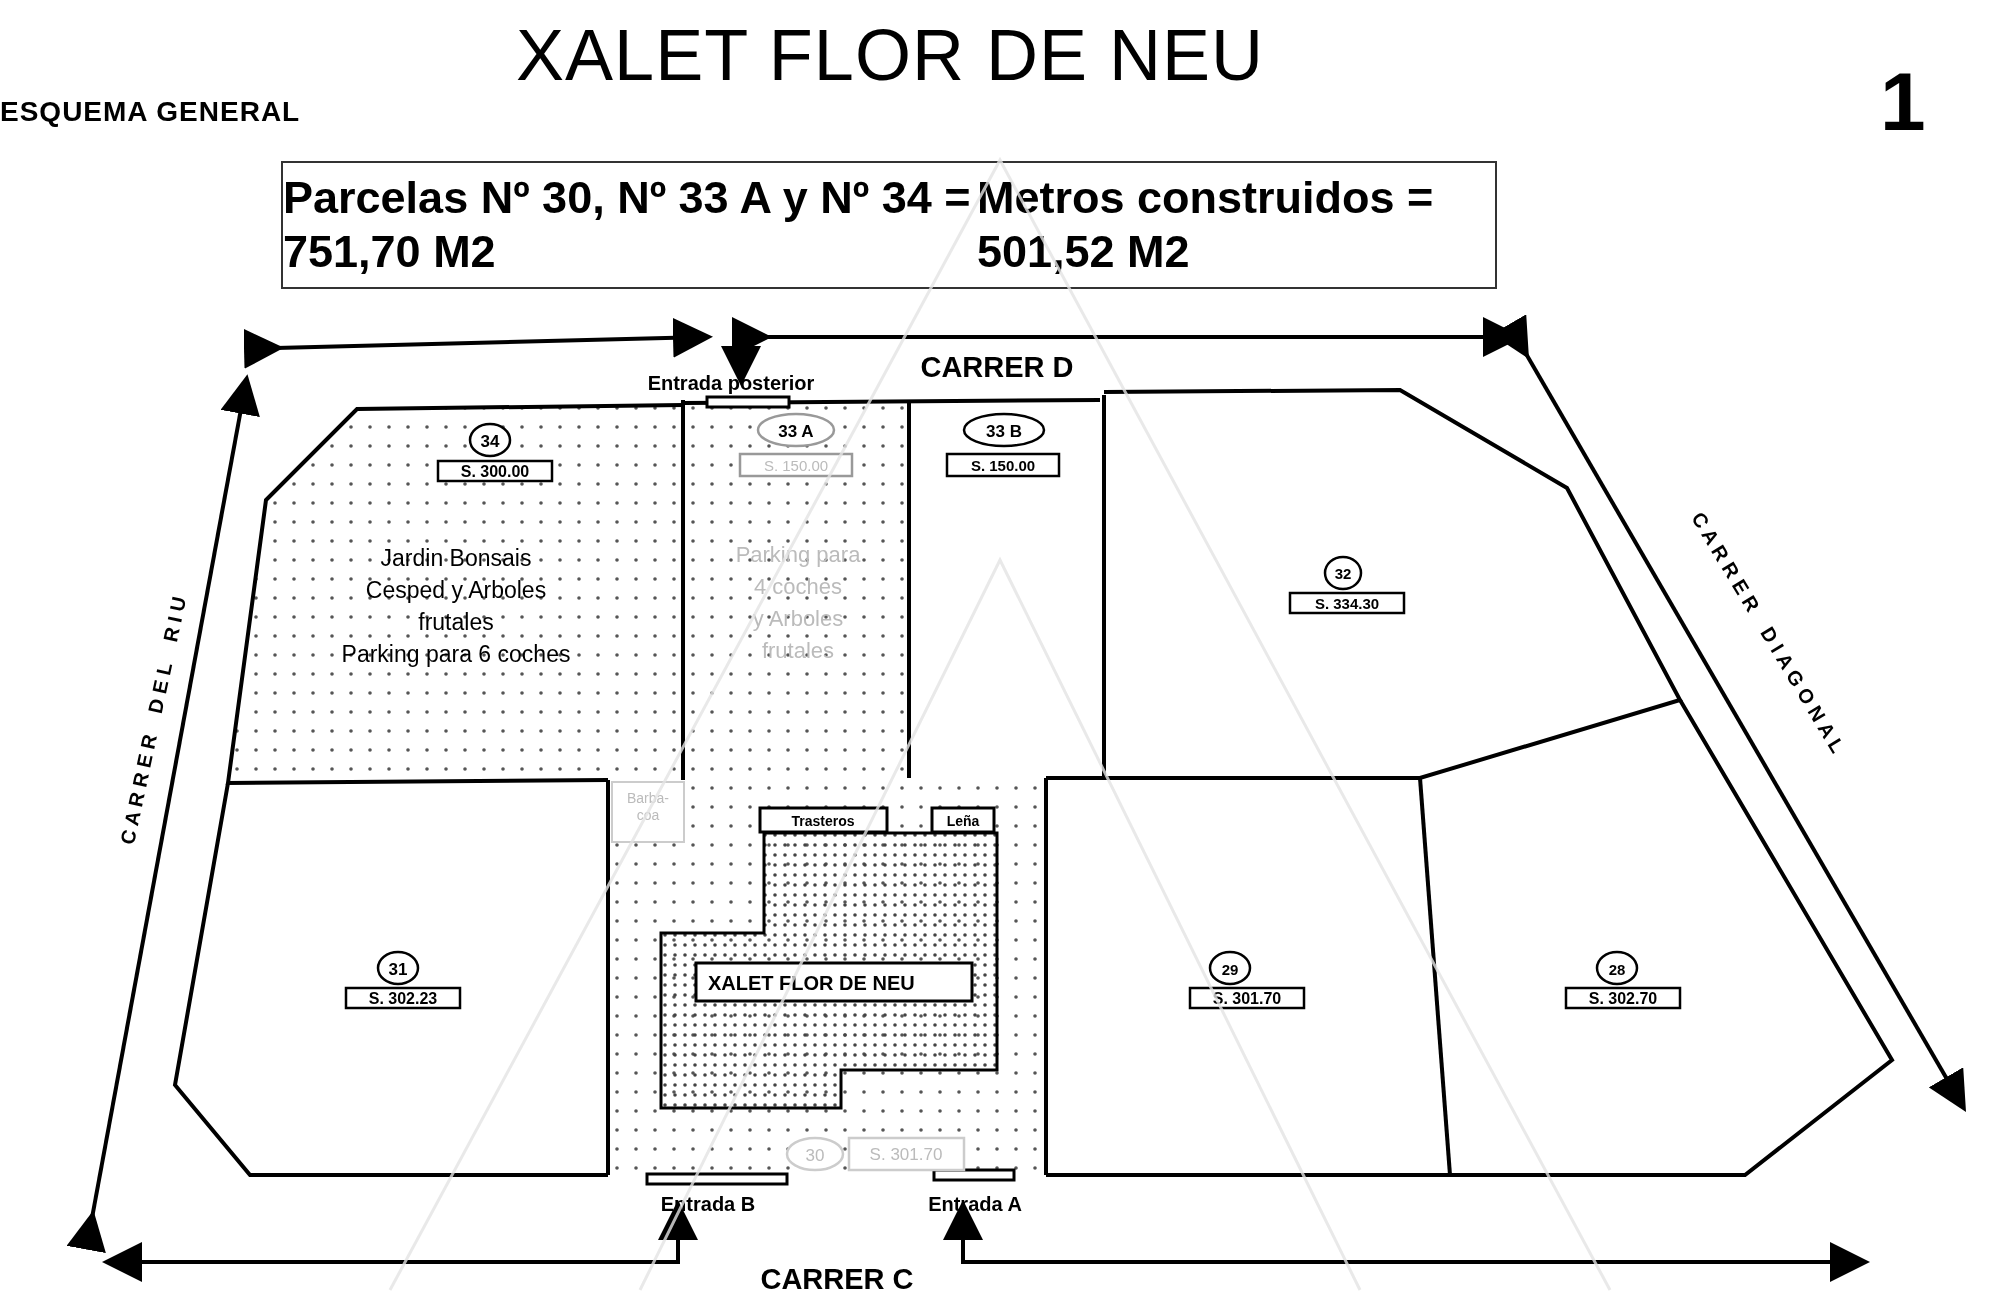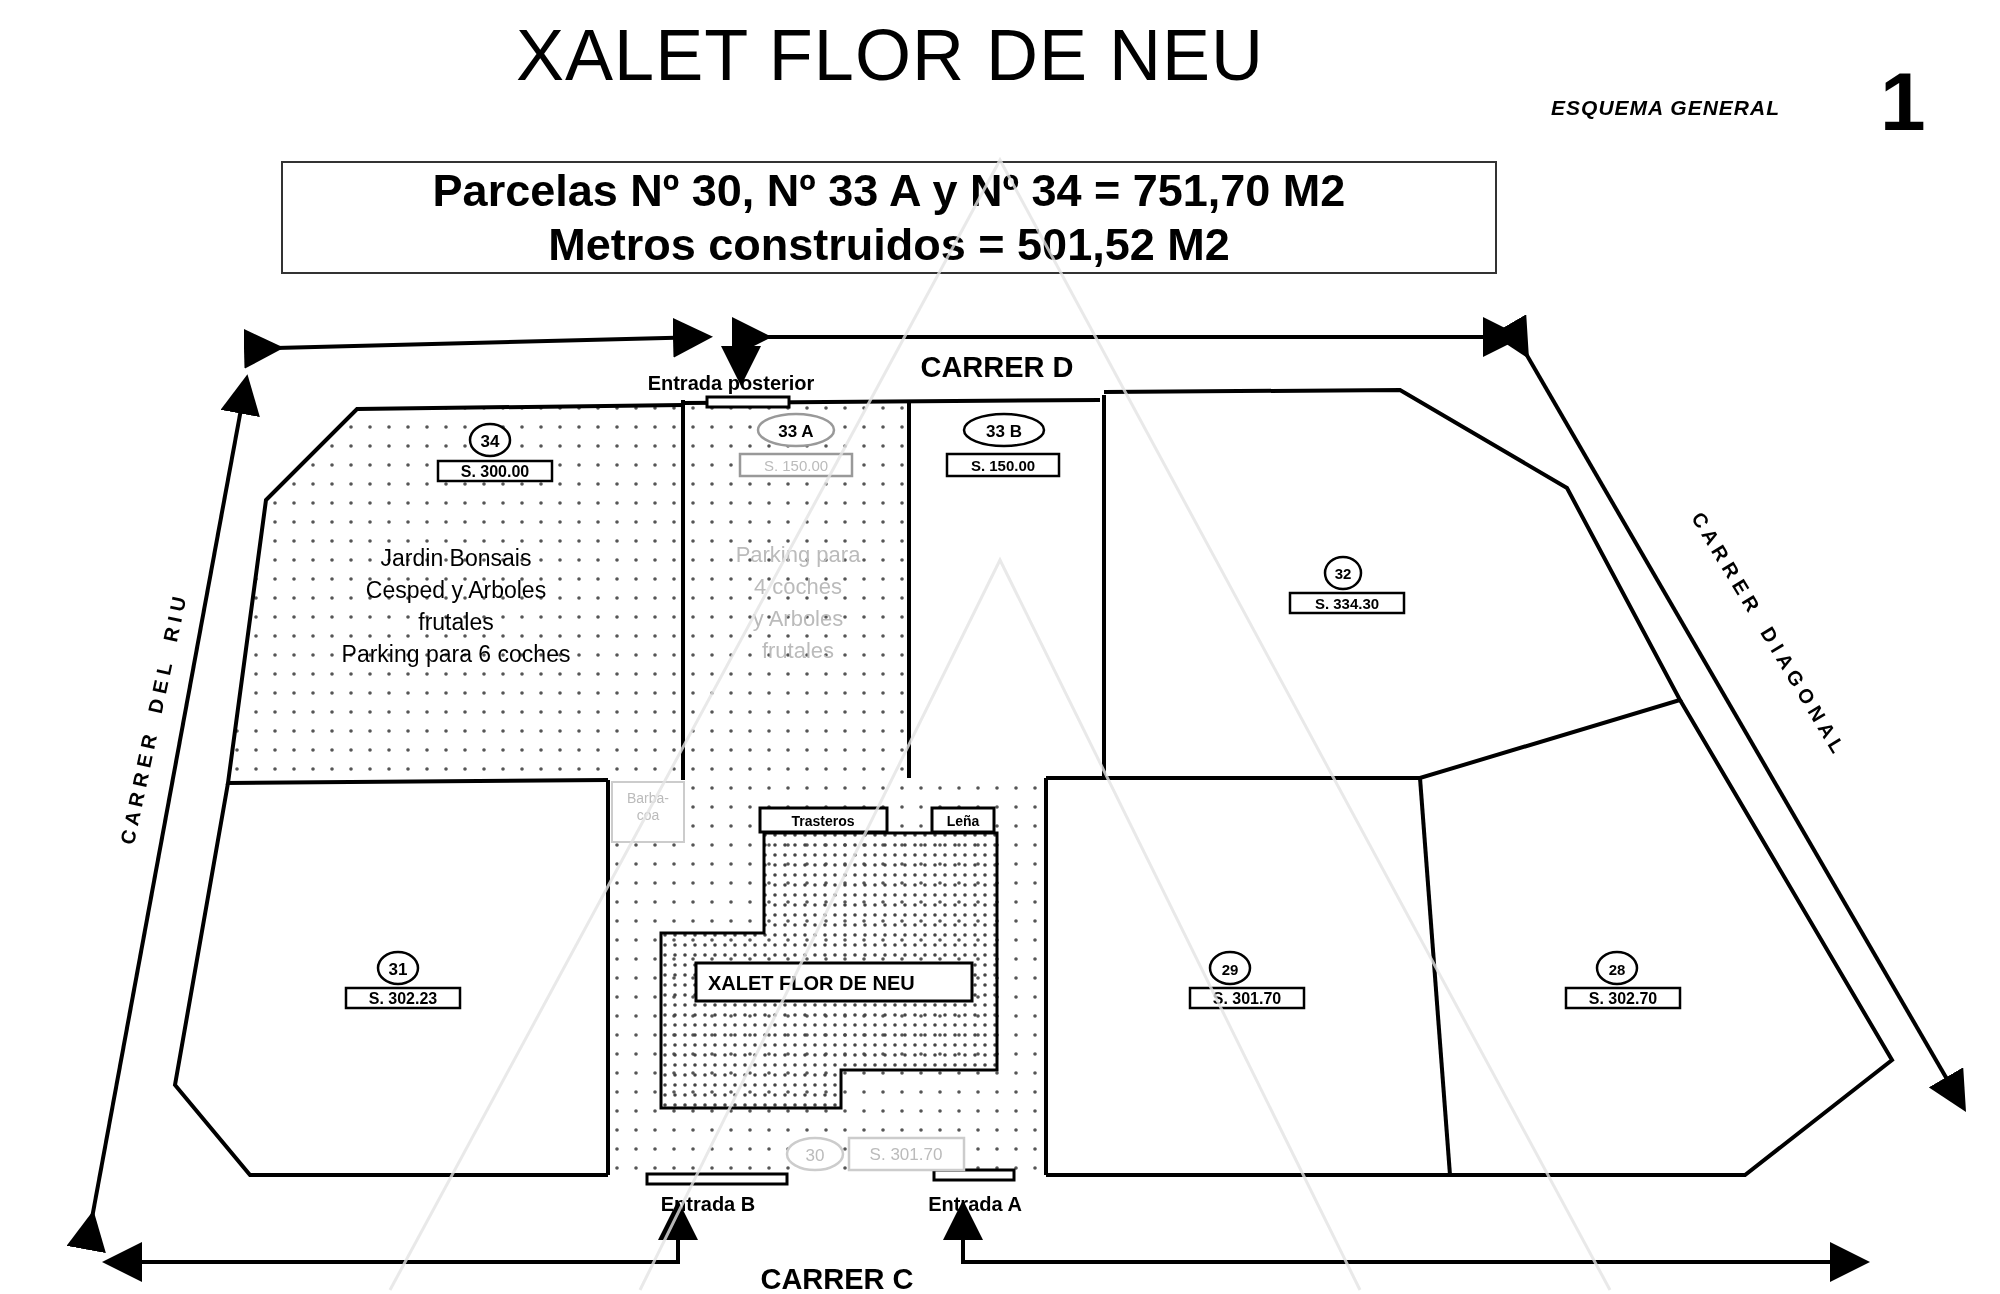--- a/index.html
+++ b/index.html
@@ -1,20 +1,20 @@
 <!DOCTYPE html>
 <html><head>
   <meta charset="utf-8">
   <style>
     html, body { margin: 0; padding: 0; background: #ffffff; }
     body { width: 2000px; height: 1294px; position: relative; overflow: hidden; font-family: "Liberation Sans", sans-serif; }
     .title { position: absolute; left: 0; width: 1780px; top: 14px; text-align: center; font-family: "Liberation Sans", sans-serif; font-size: 72px; font-weight: normal; color: #000; letter-spacing: 1px; }
-    .subtitle { position: absolute; left: 0; width: 1780px; top: 96px; text-align: right; font-family: "Liberation Sans", sans-serif; font-size: 21px; font-weight: bold; color: #000; letter-spacing: 1px; font-style: italic; }
+    .subtitle { position: absolute; left: 0; width: 1780px; top: 96px; text-align: left; font-family: "Liberation Sans", sans-serif; font-size: 28px; font-weight: bold; color: #000; letter-spacing: 1px; }
     .page-num { position: absolute; left: 1880px; top: 55px; font-family: "Liberation Sans", sans-serif; font-size: 82px; font-weight: bold; color: #000; }
-    .summary-box { position: absolute; left: 281px; top: 161px; width: 1216px; height: 113px; border: 2px solid #333; box-sizing: border-box; display: flex; flex-direction: column; align-items: center; justify-content: center; }
+    .summary-box { position: absolute; left: 281px; top: 161px; width: 1216px; height: 128px; border: 2px solid #333; box-sizing: border-box; display: flex; flex-direction: row; align-items: center; justify-content: center; }
     .summary-line { font-family: "Liberation Sans", sans-serif; font-size: 45px; font-weight: bold; color: #000; line-height: 54px; }
     svg.plan { position: absolute; left: 0; top: 0; }
     .lbl { font-family: "Liberation Sans", sans-serif; fill: #000; }
     .lbl-bold { font-family: "Liberation Sans", sans-serif; font-weight: bold; fill: #000; }
     .lbl-faded { font-family: "Liberation Sans", sans-serif; fill: #bbb; }
   </style>
 </head>
 <body>
 
 <div class="title">XALET FLOR DE NEU</div>

